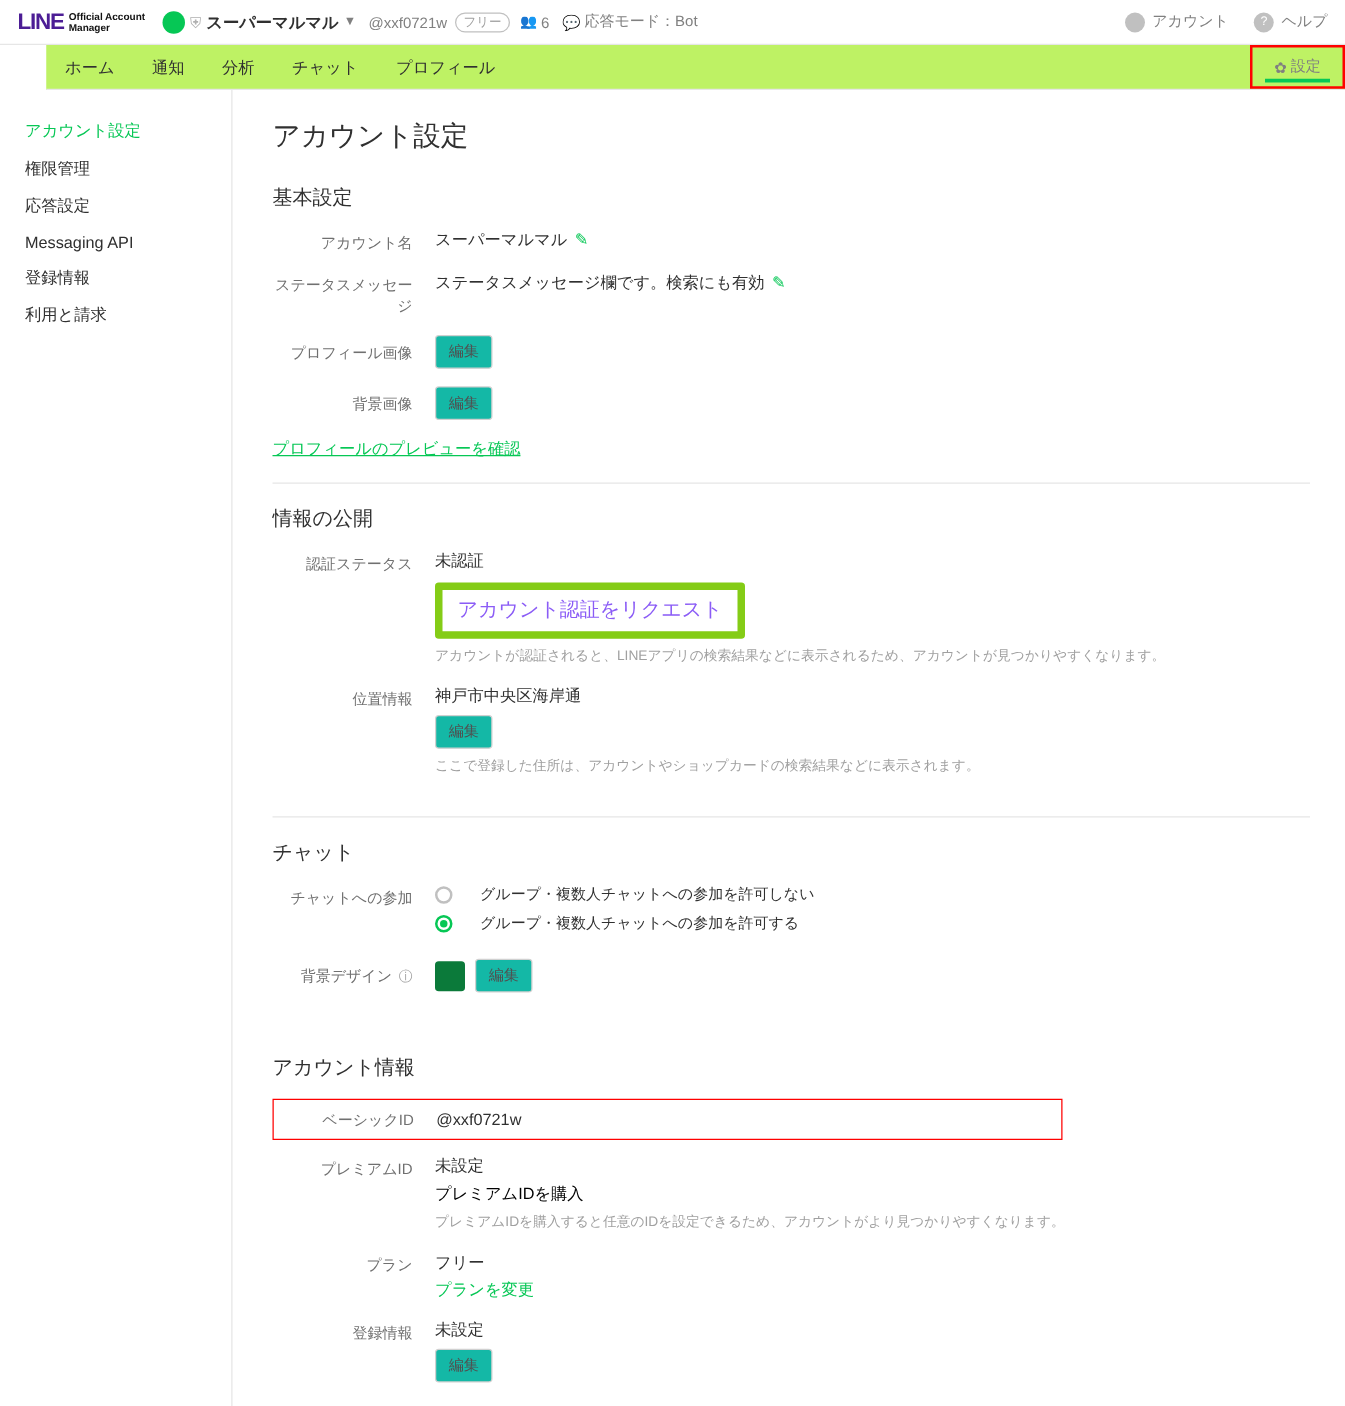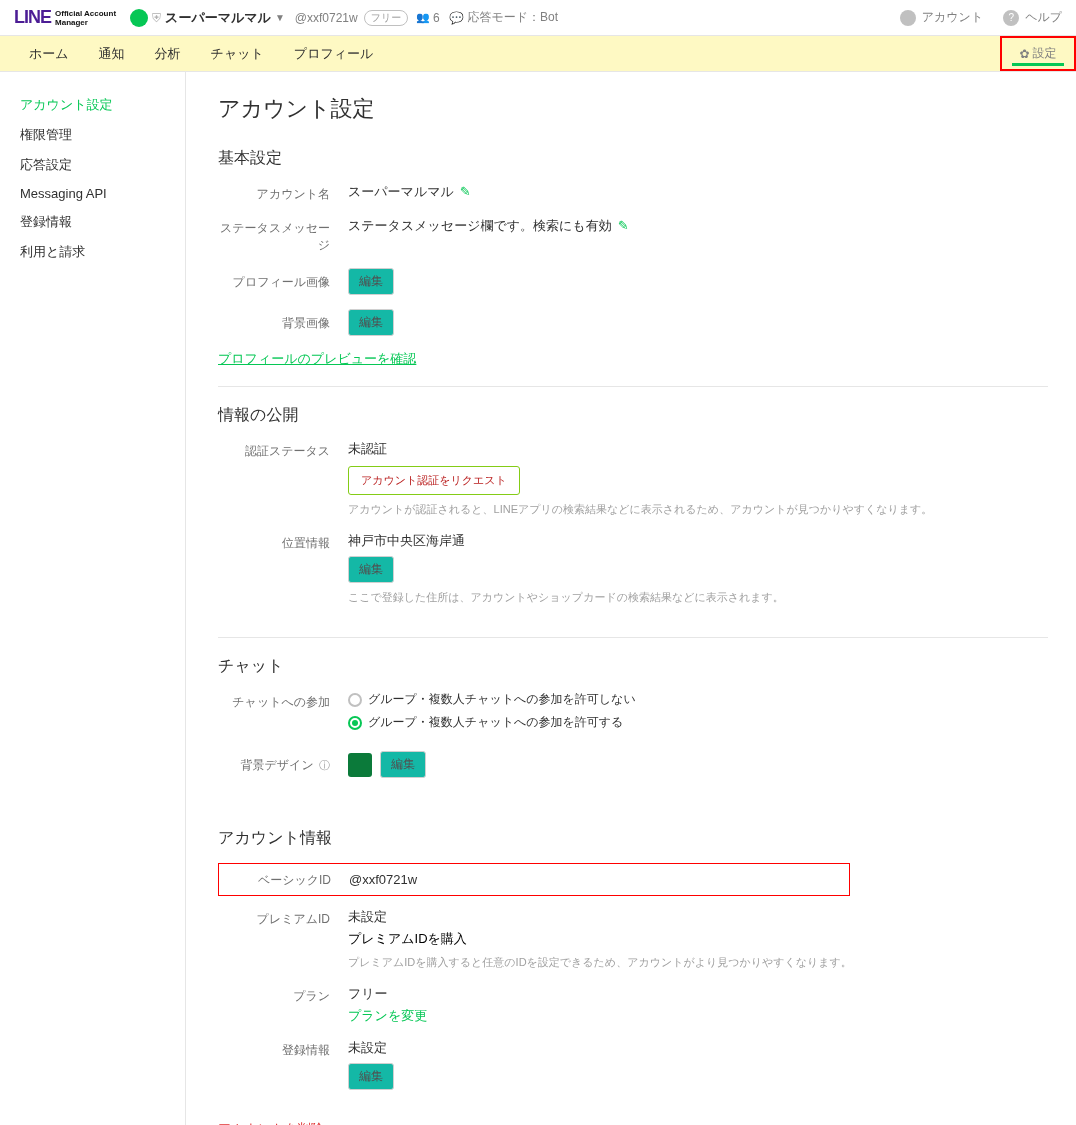--- a/index.html
+++ b/index.html
@@ -10,43 +10,43 @@
   .avatar { width:18px; height:18px; border-radius:50%; background:#06c755; margin-right:4px; }
   .shield { color:#b0b0b0; margin-right:4px; font-size:12px; }
   .acc-name { font-weight:600; color:#303030; margin-right:4px; }
   .chev { color:#808080; font-size:10px; margin-right:10px; }
   .handle { color:#808080; font-size:12px; margin-right:6px; }
   .pill { border:1px solid #c0c0c0; color:#a0a0a0; font-size:10px; padding:0 6px; border-radius:10px; margin-right:8px; }
   .meta { color:#808080; font-size:12px; margin-right:10px; display:flex; align-items:center; gap:3px; }
   .spacer { flex:1; }
   .top-right { display:flex; align-items:center; gap:6px; color:#808080; font-size:12px; }
   .top-right .ic { width:16px; height:16px; border-radius:50%; background:#c0c0c0; display:inline-block; }
-  .nav { display:flex; align-items:stretch; height:36px; border-bottom:1px solid #e6e6e6; padding-left:14px; background:#fef9c3; }
+  .nav { display:flex; align-items:stretch; height:36px; border-bottom:1px solid #e6e6e6; background:#bef264;margin-left:37px; }
   .nav-item { padding:0 15px; line-height:36px; font-size:13px; color:#303030; cursor:pointer; }
   .nav-settings { margin-left:auto; border:2px solid #f00; display:flex; flex-direction:column; align-items:center; justify-content:center; width:76px; position:relative; }
   .nav-settings .lbl { color:#808080; font-size:12px; display:flex; align-items:center; gap:3px; }
   .nav-settings::after { content:""; position:absolute; bottom:3px; left:10px; right:10px; height:3px; background:#06c755; }
   .body { display:flex; min-height:1030px; }
   .sidebar { width:186px; border-right:1px solid #e6e6e6; padding:18px 0; }
   .sidebar .s-item { padding:6px 20px; font-size:13px; color:#303030; cursor:pointer; }
   .sidebar .s-item.active { color:#06c755; }
   .main { flex:1; padding:22px 28px 40px 32px; }
   h1 { font-size:22px; font-weight:500; color:#303030; margin-bottom:24px; }
   .section { border-bottom:1px solid #e6e6e6; padding-bottom:18px; margin-bottom:18px; }
   h2 { font-size:16px; font-weight:500; margin-bottom:14px; color:#303030; }
   .row { display:flex; align-items:flex-start; margin-bottom:14px; }
   .row-label { width:130px; min-width:130px; text-align:right; padding-right:18px; font-size:12px; color:#707070; padding-top:3px; }
   .row-label.tight { padding-top:6px; }
   .row-val { flex:1; font-size:13px; color:#303030; }
   .pencil { color:#06c755; margin-left:6px; font-size:13px; }
   .btn-s { display:inline-block; border:1px solid #d0d0d0; background:#14b8a6; color:#505050; font-size:12px; padding:4px 10px; border-radius:3px; cursor:pointer; }
   .link-g { color:#06c755; font-size:13px; text-decoration:underline; cursor:pointer; }
-  .btn-outline-g { display:inline-block; border:1px solid #84cc16; color:#b91c1c; background:#fff; padding:6px 12px; font-size:11px; border-radius:3px; cursor:pointer; }
+  .btn-outline-g { display:inline-block; border:6px solid #84cc16; color:#8b5cf6; background:#fff; padding:6px 12px; font-size:16px; border-radius:3px; cursor:pointer; }
   .hint { font-size:11px; color:#a0a0a0; margin-top:6px; line-height:1.5; }
-  .radio { display:flex; align-items:center; gap:6px; margin-bottom:6px; font-size:12px; }
+  .radio { display:flex; align-items:center; gap:22px; margin-bottom:6px; font-size:12px; }
   .rc { width:14px; height:14px; border-radius:50%; border:2px solid #c0c0c0; position:relative; }
   .rc.on { border-color:#06c755; }
   .rc.on::after { content:""; position:absolute; inset:2px; background:#06c755; border-radius:50%; }
   .swatch { width:24px; height:24px; background:#0b7a3a; border-radius:3px; display:inline-block; margin-right:8px; vertical-align:middle; }
   .help-ic { color:#a0a0a0; font-size:11px; margin-left:2px; }
   .link-r { color:#e03030; font-size:13px; text-decoration:underline; cursor:pointer; }
   .red-box { border:1px solid #f00; padding:6px 0 6px 0; display:flex; align-items:center; }
   .red-box .row-label { padding-top:2px; }
   .people-ic { font-size:11px; }
 </style>

